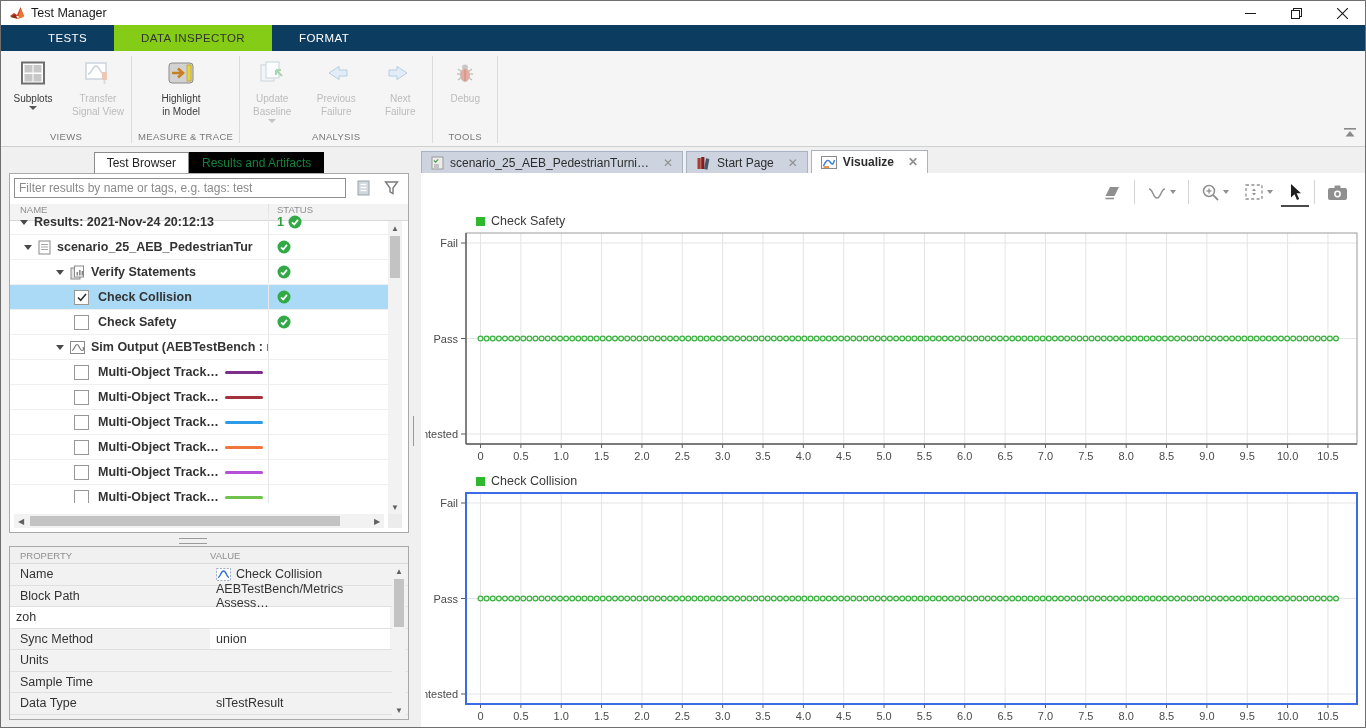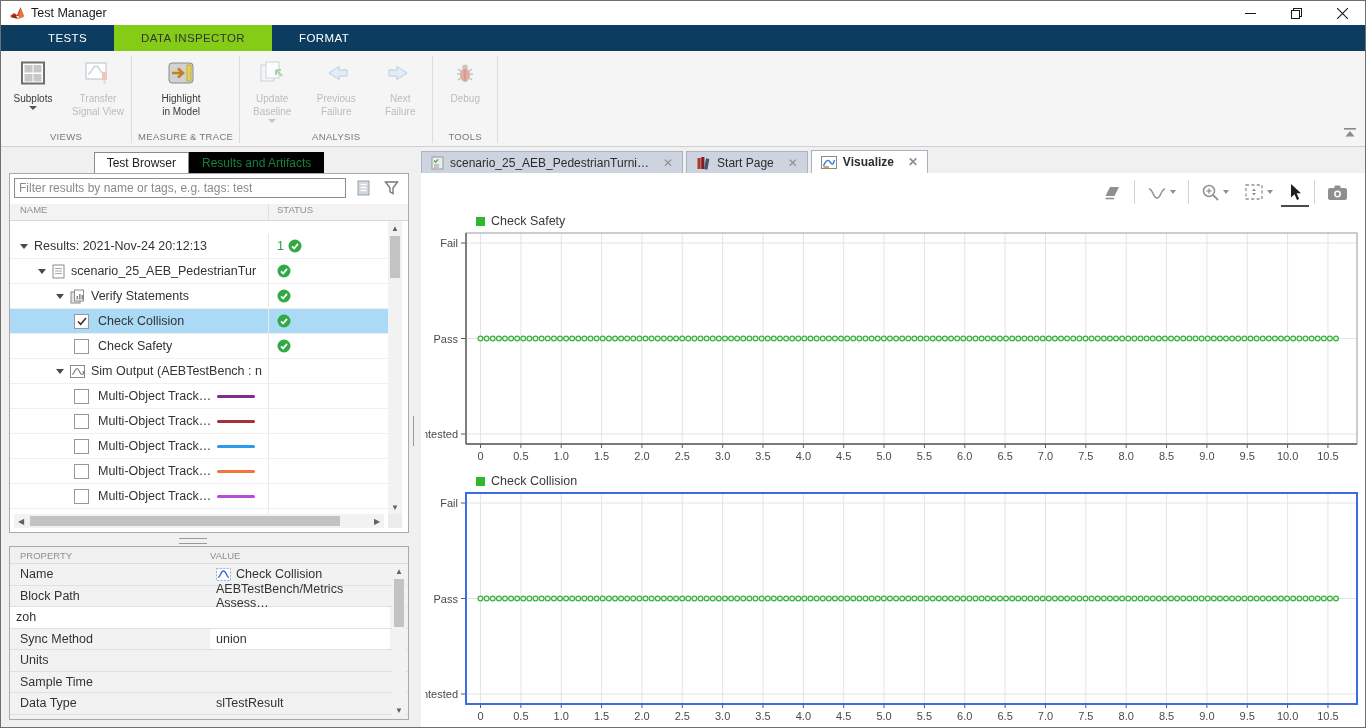--- a/index.html
+++ b/index.html
@@ -35,21 +35,21 @@
   .btab.active{background:#000;color:#15803d;border-color:#000;}
   
   .results-panel{position:absolute;left:8px;top:172px;width:400px;height:360px;background:#fff;border:1px solid #a9a9a9;box-sizing:border-box;}
   .filter-row{position:absolute;top:4px;left:4px;right:4px;height:22px;display:flex;}
   .filter-input{width:322px;height:18px;border:1px solid #8f8f8f;font-size:12px;padding:0 4px;color:#333;font-family:"Liberation Sans",sans-serif;}
   .filter-input::placeholder{color:#8a8a8a;}
   .small-btn{width:22px;height:20px;display:flex;align-items:center;justify-content:center;margin-left:6px;}
   .tree-header{position:absolute;top:30px;left:0;right:0;height:16px;background:#f3f3f3;border-bottom:1px solid #d8d8d8;font-size:9.5px;color:#8f8f8f;display:flex;}
   .tree-header .h-name{width:258px;padding-left:10px;box-sizing:border-box;}
   .tree-header .h-status{padding-left:8px;border-left:1px solid #e0e0e0;}
-  .tree-rows{position:absolute;top:60px;left:0;width:378px;height:293px;overflow:hidden;}
+  .tree-rows{position:absolute;top:36px;left:0;width:378px;height:293px;overflow:hidden;font-weight:bold;}
   .tree-row{height:25px;display:flex;border-bottom:1px solid #efefef;font-size:12.5px;color:#333;box-sizing:border-box;}
   .tree-row.selected{background:#abdaf7;}
   .cell-name{width:258px;display:flex;align-items:center;overflow:hidden;white-space:nowrap;box-sizing:border-box;}
   .cell-status{flex:1;display:flex;align-items:center;padding-left:8px;border-left:1px solid #e8e8e8;}
   .exp{width:0;height:0;border-left:4px solid transparent;border-right:4px solid transparent;border-top:5px solid #4a4a4a;margin-right:6px;flex-shrink:0;}
   .cb{width:13px;height:13px;border:1px solid #979797;background:#fff;margin-right:9px;display:flex;align-items:center;justify-content:center;flex-shrink:0;}
   .tree-icon{margin-right:6px;display:flex;flex-shrink:0;}
   .line-swatch{width:38px;height:3px;border-radius:2px;margin-left:6px;flex-shrink:0;}
   .status-num{color:#2e9e3e;font-size:12.5px;margin-right:4px;}
   
@@ -282,21 +282,21 @@
             <span class="status-num">1</span>
             <span style="display: flex;">
               <svg width="14" height="14" viewBox="0 0 14 14">
                 <circle cx="7" cy="7" r="6.5" fill="#31A945"></circle>
                 <path d="M4 7.3 L6.2 9.4 L10 4.9" stroke="#fff" stroke-width="1.7" fill="none"></path>
               </svg>
             </span>
           </div>
         </div>
         <div class="tree-row">
-          <div class="cell-name" style="padding-left: 28px;">
+          <div class="cell-name" style="padding-left: 14px;">
             <span class="exp"></span>
             <span class="tree-icon">
               <svg width="13" height="15">
                 <rect x="1" y="1" width="11" height="13" fill="#fff" stroke="#8a8a8a"></rect>
                 <line x1="3" y1="4.5" x2="10" y2="4.5" stroke="#a8a8a8"></line>
                 <line x1="3" y1="7" x2="10" y2="7" stroke="#a8a8a8"></line>
                 <line x1="3" y1="9.5" x2="10" y2="9.5" stroke="#a8a8a8"></line>
               </svg>
             </span>
             <span>scenario_25_AEB_PedestrianTur</span>

